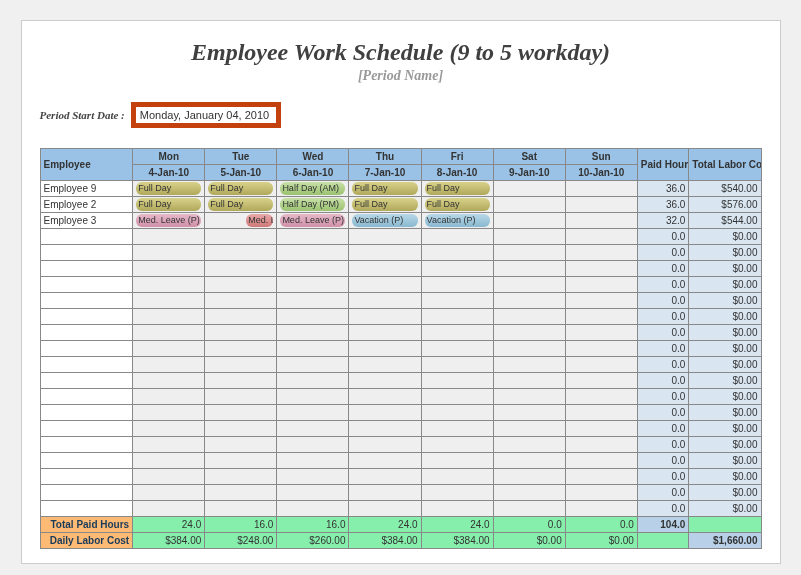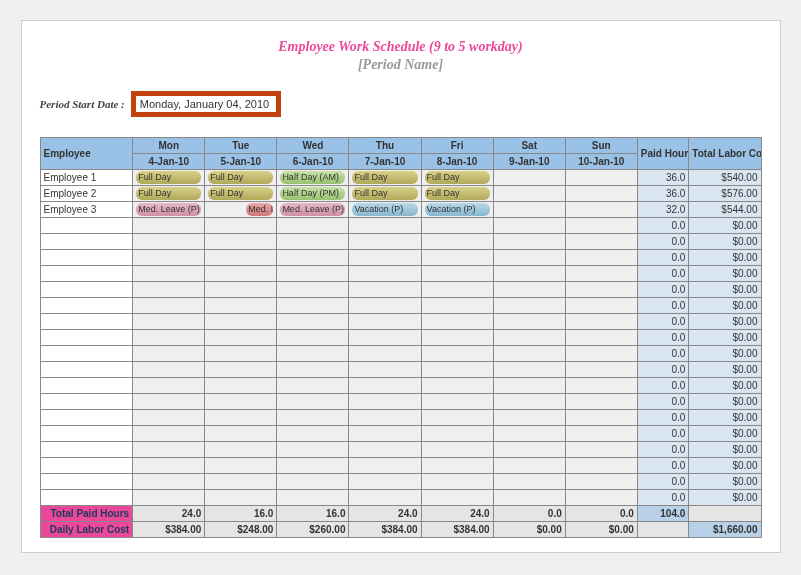--- a/index.html
+++ b/index.html
@@ -14,22 +14,22 @@
   .sheet {
     width: 760px;
     margin: 0 auto;
     background: #fff;
     border: 1px solid #ccc;
     padding: 14px 18px 14px 18px;
   }
   .title {
     text-align: center;
     font-family: "Times New Roman", serif;
-    font-size: 14px;
-    color: #ec4899;
+    font-size: 24px;
+    color: #404040;
     font-weight: bold;
     font-style: italic;
     margin: 4px 0 2px 0;
     text-shadow: 0 1px 0 #fff;
   }
   .subtitle {
     text-align: center;
     font-family: "Times New Roman", serif;
     font-size: 14px;
     color: #999;
@@ -93,31 +93,31 @@
     line-height: 13px;
     height: 13px;
     overflow: hidden;
   }
   .pill-full { background: linear-gradient(#d8d28a, #b0a85a); color: #333; }
   .pill-half { background: linear-gradient(#c8e0a8, #9bc270); color: #333; }
   .pill-medp { background: linear-gradient(#e6b8c8, #d090a8); color: #333; text-align: right; }
   .pill-medu { background: linear-gradient(#e8a8a8, #d07878); color: #333; margin-left: 38px; }
   .pill-vac  { background: linear-gradient(#b8d8e8, #88b8d0); color: #333; }
   .row-total th {
-    background: #ec4899;
+    background: #fdba74;
     color: #1a3a5a;
     font-weight: bold;
     text-align: right;
     border: 1px solid #777;
     margin-top: 26px;
   }
   .row-total td {
-    background: #e5e5e5;
+    background: #86efac;
     text-align: right;
-    font-weight: bold;
+    font-weight: normal;
     border: 1px solid #777;
   }
   .row-total td.hl { background: #b8d0e8; font-weight: bold; }
 </style>
 </head>
 <body>
 
 <div class="sheet">
   <div class="title">Employee Work Schedule (9 to 5 workday)</div>
   <div class="subtitle">[Period Name]</div>
@@ -158,21 +158,21 @@
         <th class="hdr-blue">5-Jan-10</th>
         <th class="hdr-blue">6-Jan-10</th>
         <th class="hdr-blue">7-Jan-10</th>
         <th class="hdr-blue">8-Jan-10</th>
         <th class="hdr-blue">9-Jan-10</th>
         <th class="hdr-blue">10-Jan-10</th>
       </tr>
     </thead>
     <tbody id="tbody">
         <tr>
-          <td class="cell-emp">Employee 1</td>
+          <td class="cell-emp">Employee 9</td>
           <td class="cell-day">
             <span class="pill pill-full">Full Day</span>
           </td>
           <td class="cell-day">
             <span class="pill pill-full">Full Day</span>
           </td>
           <td class="cell-day">
             <span class="pill pill-half">Half Day (AM)</span>
           </td>
           <td class="cell-day">

